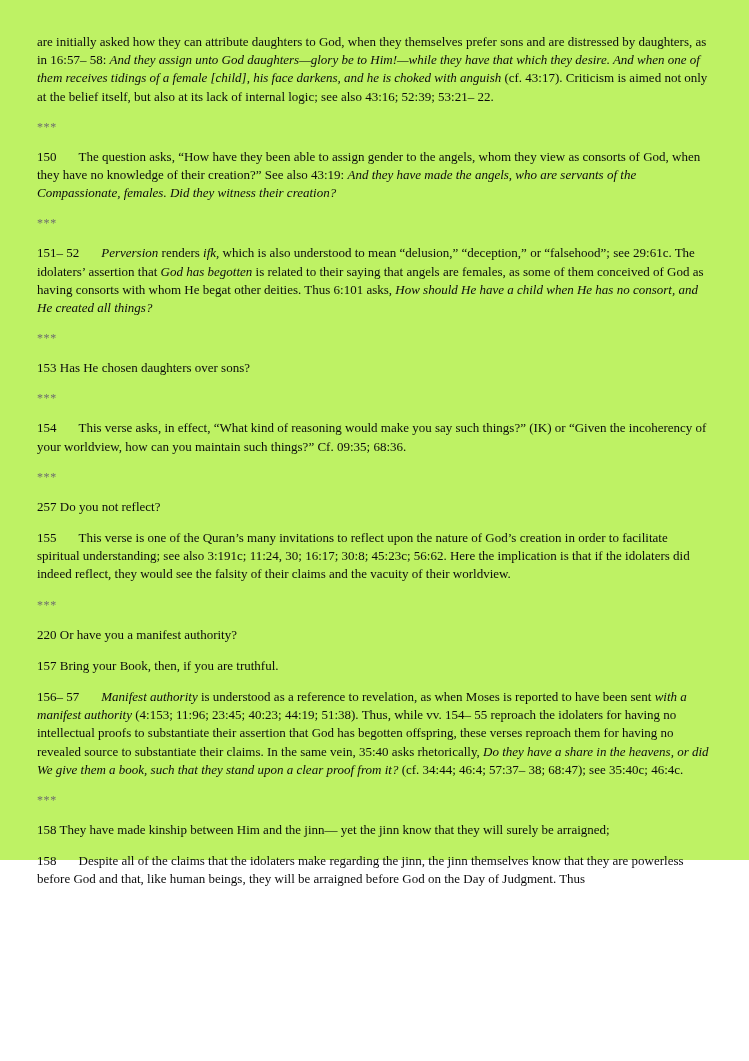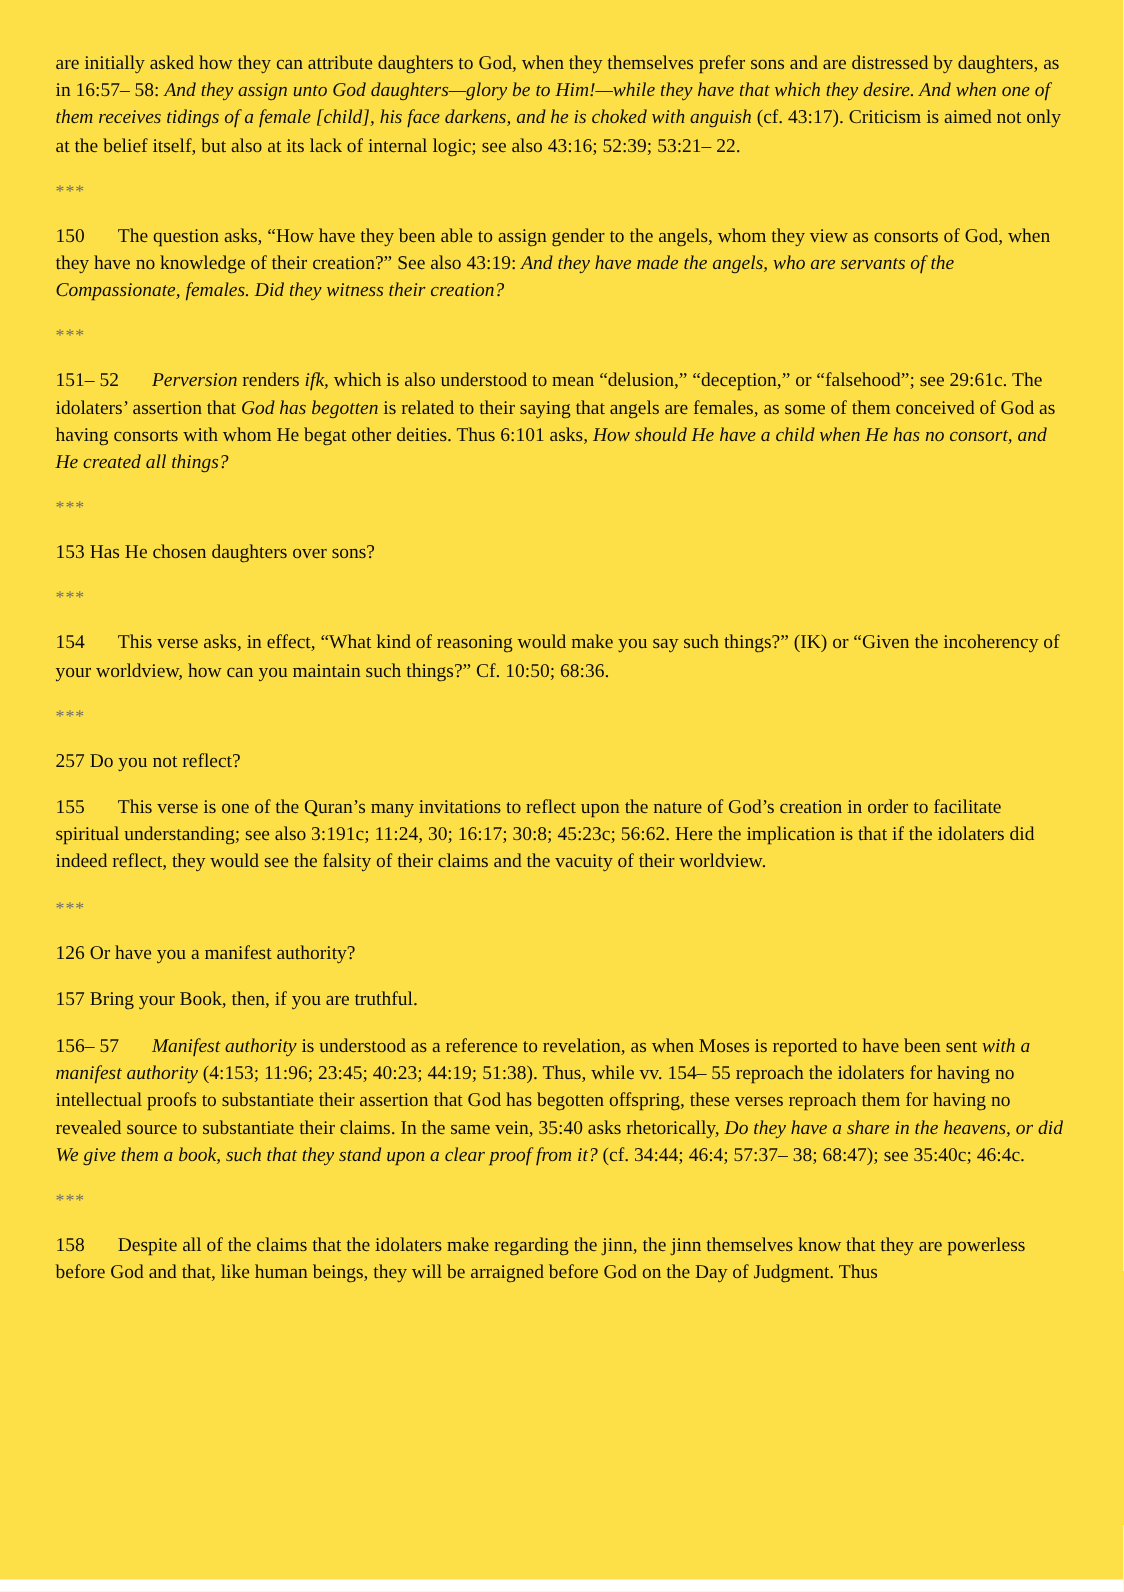--- a/index.html
+++ b/index.html
@@ -13,22 +13,22 @@
     height: 1061px;
     position: relative;
     font-family: "Liberation Serif", "DejaVu Serif", serif;
     color: #000000;
     overflow: hidden;
   }
   .page {
     position: absolute;
     left: 0; top: 0;
     width: 749px;
-    height: 1053px;
-    background: #fde047;
+    height: 860px;
+    background: #bef264;
   }
   .content {
     position: absolute;
     left: 37px;
     top: 33px;
     width: 673px;
   }
   p {
     margin: 0 0 0 0;
     font-size: 13.0px;
@@ -73,24 +73,25 @@
 <div class="page">
   <div class="content" id="content-root">
       <p class="lead-par"><span>are initially asked how they can attribute daughters to God, when they themselves prefer sons and are distressed by daughters, as in 16:57– 58: </span><i>And they assign unto God daughters—glory be to Him!—while they have that which they desire. And when one of them receives tidings of a female [child], his face darkens, and he is choked with anguish </i><span>(cf. 43:17). Criticism is aimed not only at the belief itself, but also at its lack of internal logic; see also 43:16; 52:39; 53:21– 22.</span></p>
       <p class="sep">***</p>
       <p class="body-par"><span class="cnum">150</span><span class="gap">&nbsp;</span><span>The question asks, “How have they been able to assign gender to the angels, whom they view as consorts of God, when they have no knowledge of their creation?” See also 43:19: </span><i>And they have made the angels, who are servants of the Compassionate, females. Did they witness their creation?</i></p>
       <p class="sep">***</p>
       <p class="body-par"><span class="cnum">151– 52</span><span class="gap">&nbsp;</span><i>Perversion </i><span>renders </span><i>ifk, </i><span>which is also understood to mean “delusion,” “deception,” or “falsehood”; see 29:61c. The idolaters’ assertion that </span><i>God has begotten </i><span>is related to their saying that angels are females, as some of them conceived of God as having consorts with whom He begat other deities. Thus 6:101 asks, </span><i>How should He have a child when He has no consort, and He created all things?</i></p>
       <p class="sep">***</p>
       <p class="verse"><span>153 Has He chosen daughters over sons?</span></p>
       <p class="sep">***</p>
-      <p class="body-par"><span class="cnum">154</span><span class="gap">&nbsp;</span><span>This verse asks, in effect, “What kind of reasoning would make you say such things?” (IK) or “Given the incoherency of your worldview, how can you maintain such things?” Cf. 10:50; 68:36.</span></p>
+      <p class="body-par"><span class="cnum">154</span><span class="gap">&nbsp;</span><span>This verse asks, in effect, “What kind of reasoning would make you say such things?” (IK) or “Given the incoherency of your worldview, how can you maintain such things?” Cf. 09:35; 68:36.</span></p>
       <p class="sep">***</p>
       <p class="verse"><span>257 Do you not reflect?</span></p>
       <p class="body-par"><span class="cnum">155</span><span class="gap">&nbsp;</span><span>This verse is one of the Quran’s many invitations to reflect upon the nature of God’s creation in order to facilitate spiritual understanding; see also 3:191c; 11:24, 30; 16:17; 30:8; 45:23c; 56:62. Here the implication is that if the idolaters did indeed reflect, they would see the falsity of their claims and the vacuity of their worldview.</span></p>
       <p class="sep">***</p>
-      <p class="verse"><span>126 Or have you a manifest authority?</span></p>
+      <p class="verse"><span>220 Or have you a manifest authority?</span></p>
       <p class="verse"><span>157 Bring your Book, then, if you are truthful.</span></p>
       <p class="body-par"><span class="cnum">156– 57</span><span class="gap">&nbsp;</span><i>Manifest authority </i><span>is understood as a reference to revelation, as when Moses is reported to have been sent </span><i>with a manifest authority </i><span>(4:153; 11:96; 23:45; 40:23; 44:19; 51:38). Thus, while vv. 154– 55 reproach the idolaters for having no intellectual proofs to substantiate their assertion that God has begotten offspring, these verses reproach them for having no revealed source to substantiate their claims. In the same vein, 35:40 asks rhetorically, </span><i>Do they have a share in the heavens, or did We give them a book, such that they stand upon a clear proof from it? </i><span>(cf. 34:44; 46:4; 57:37– 38; 68:47); see 35:40c; 46:4c.</span></p>
       <p class="sep">***</p>
+      <p class="verse"><span>158 They have made kinship between Him and the jinn— yet the jinn know that they will surely be arraigned;</span></p>
       <p class="body-par"><span class="cnum">158</span><span class="gap">&nbsp;</span><span>Despite all of the claims that the idolaters make regarding the jinn, the jinn themselves know that they are powerless before God and that, like human beings, they will be arraigned before God on the Day of Judgment. Thus</span></p>
     </div>
 </div>
 
 </body></html>

